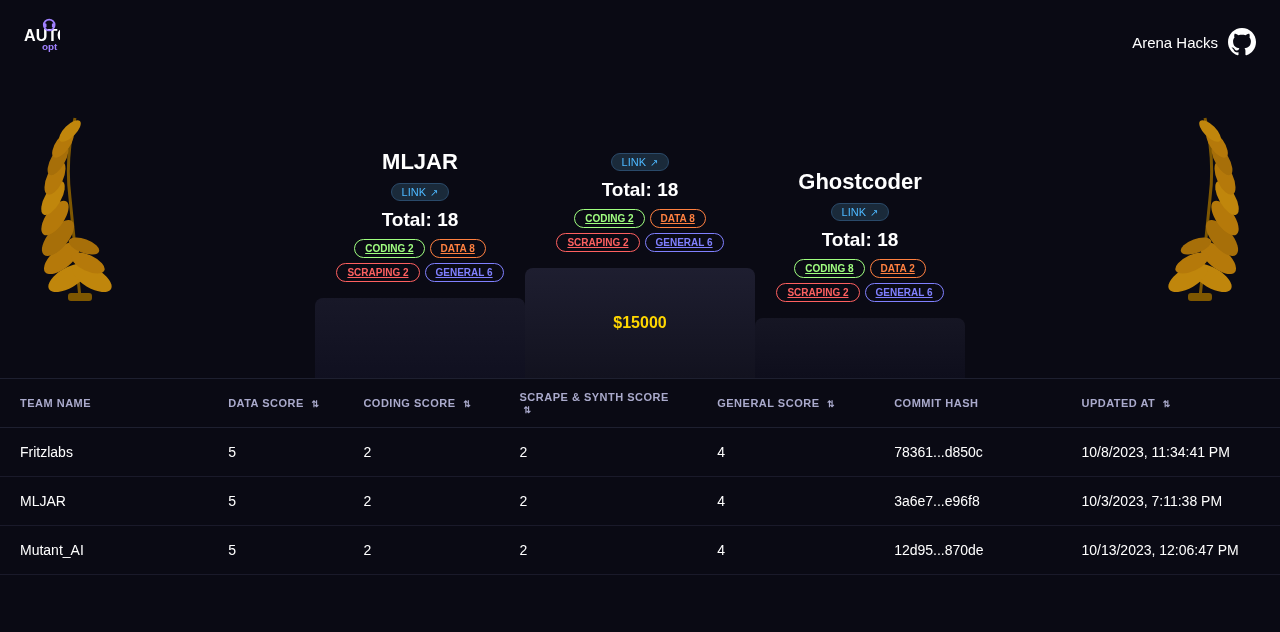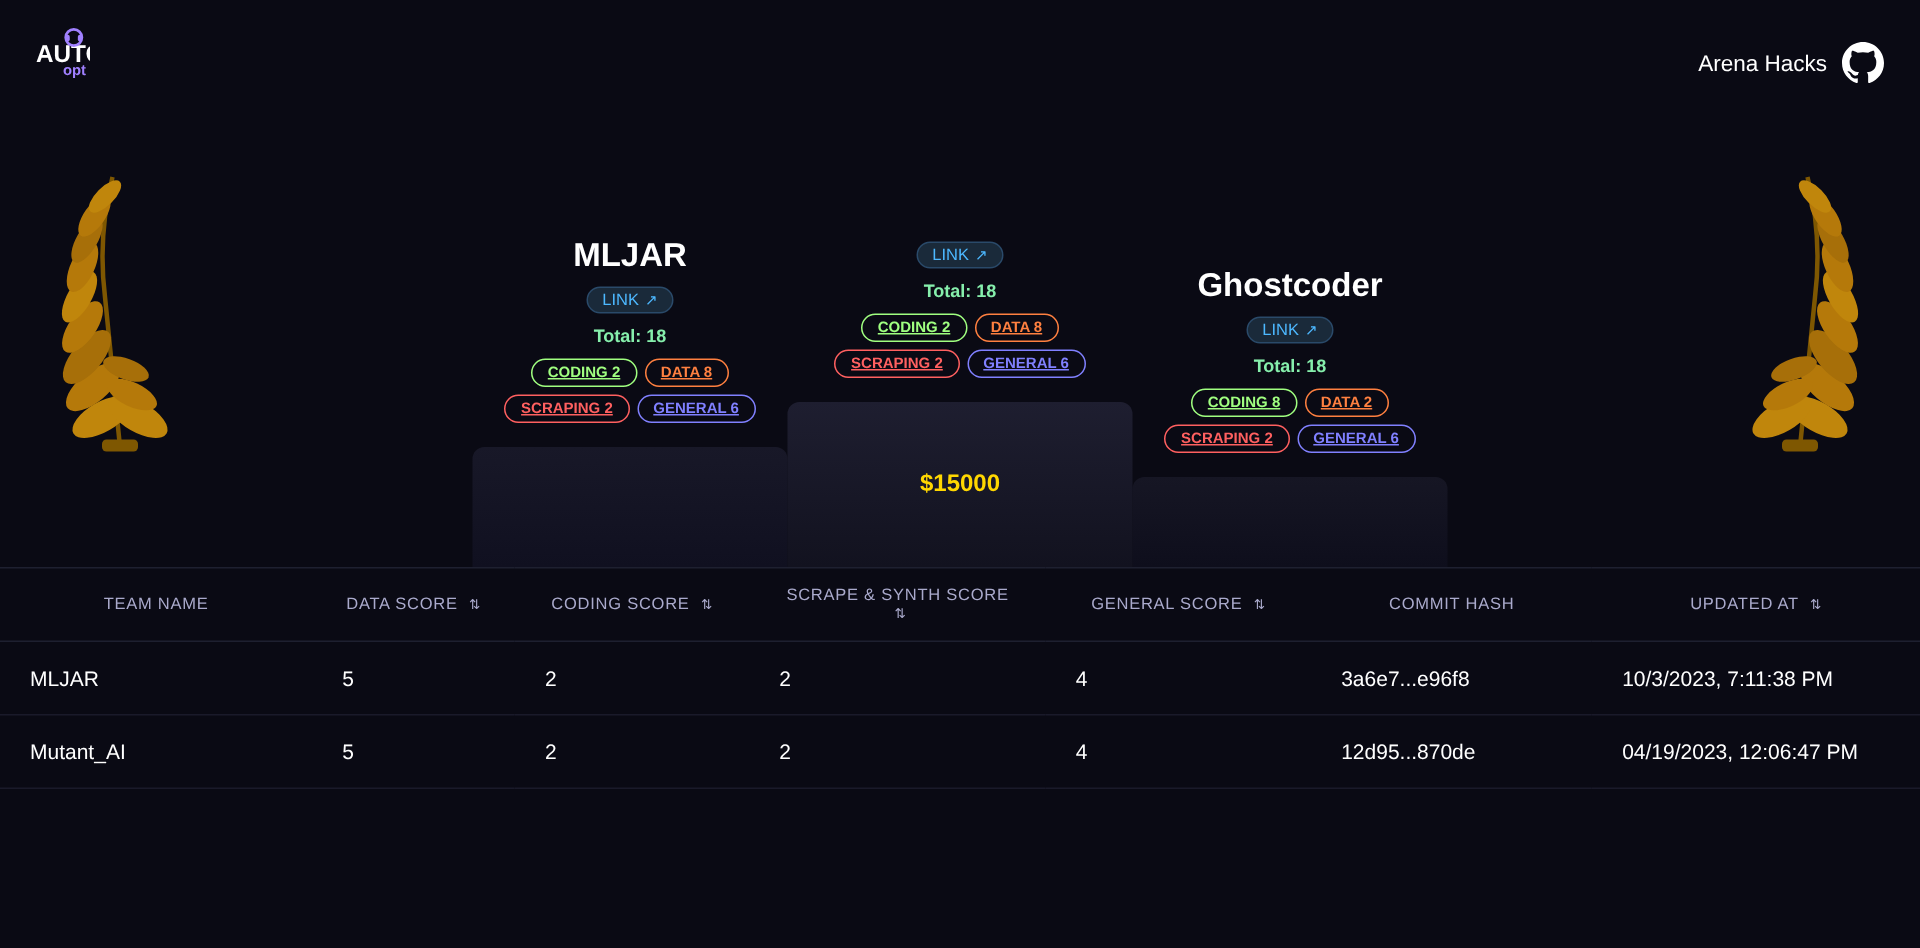--- a/index.html
+++ b/index.html
@@ -105,23 +105,23 @@
       color: #4db8ff;
       display: flex;
       align-items: center;
       gap: 4px;
       cursor: pointer;
       margin-bottom: 8px;
     }
     .link-badge .link-icon { font-size: 10px; }
 
     .total-label {
-      font-size: 12px;
+      font-size: 19px;
       font-weight: 600;
-      color: #86efac;
+      color: #ffffff;
       margin-bottom: 8px;
     }
 
     .score-badges {
       display: flex;
       flex-wrap: wrap;
       gap: 5px;
       justify-content: center;
       margin-bottom: 8px;
     }
@@ -212,23 +212,23 @@
     }
 
     .leaderboard-table thead tr {
       border-top: 1px solid #1e2030;
       border-bottom: 1px solid #1e2030;
     }
 
     .leaderboard-table th {
       padding: 12px 20px;
       font-size: 11px;
-      font-weight: 400;
+      font-weight: 700;
       color: #aaaacc;
-      text-align: center;
+      text-align: left;
       letter-spacing: 0.5px;
       text-transform: uppercase;
     }
 
     .sort-icon {
       display: inline-block;
       margin-left: 4px;
       font-size: 9px;
       color: #aaaacc;
     }
@@ -395,33 +395,42 @@
         <th class="col-team">TEAM NAME</th>
         <th class="col-data">DATA SCORE <span class="sort-icon">⇅</span></th>
         <th class="col-coding">CODING SCORE <span class="sort-icon">⇅</span></th>
         <th class="col-scrape">SCRAPE &amp; SYNTH SCORE <span class="sort-icon">⇅</span></th>
         <th class="col-general">GENERAL SCORE <span class="sort-icon">⇅</span></th>
         <th class="col-commit">COMMIT HASH</th>
         <th class="col-updated">UPDATED AT <span class="sort-icon">⇅</span></th>
       </tr>
     </thead>
     <tbody id="table-body">
+    <tr>
+      <td>Fritzlabs</td>
+      <td>5</td>
+      <td>2</td>
+      <td>2</td>
+      <td>4</td>
+      <td>78361...d850c</td>
+      <td>10/8/2023, 11:34:41 PM</td>
+    </tr>
         <tr>
       <td>MLJAR</td>
       <td>5</td>
       <td>2</td>
       <td>2</td>
       <td>4</td>
       <td>3a6e7...e96f8</td>
       <td>10/3/2023, 7:11:38 PM</td>
     </tr>
         <tr>
       <td>Mutant_AI</td>
       <td>5</td>
       <td>2</td>
       <td>2</td>
       <td>4</td>
       <td>12d95...870de</td>
-      <td>04/19/2023, 12:06:47 PM</td>
+      <td>10/13/2023, 12:06:47 PM</td>
     </tr>
       </tbody>
   </table>
 </section>
 
 </body></html>

